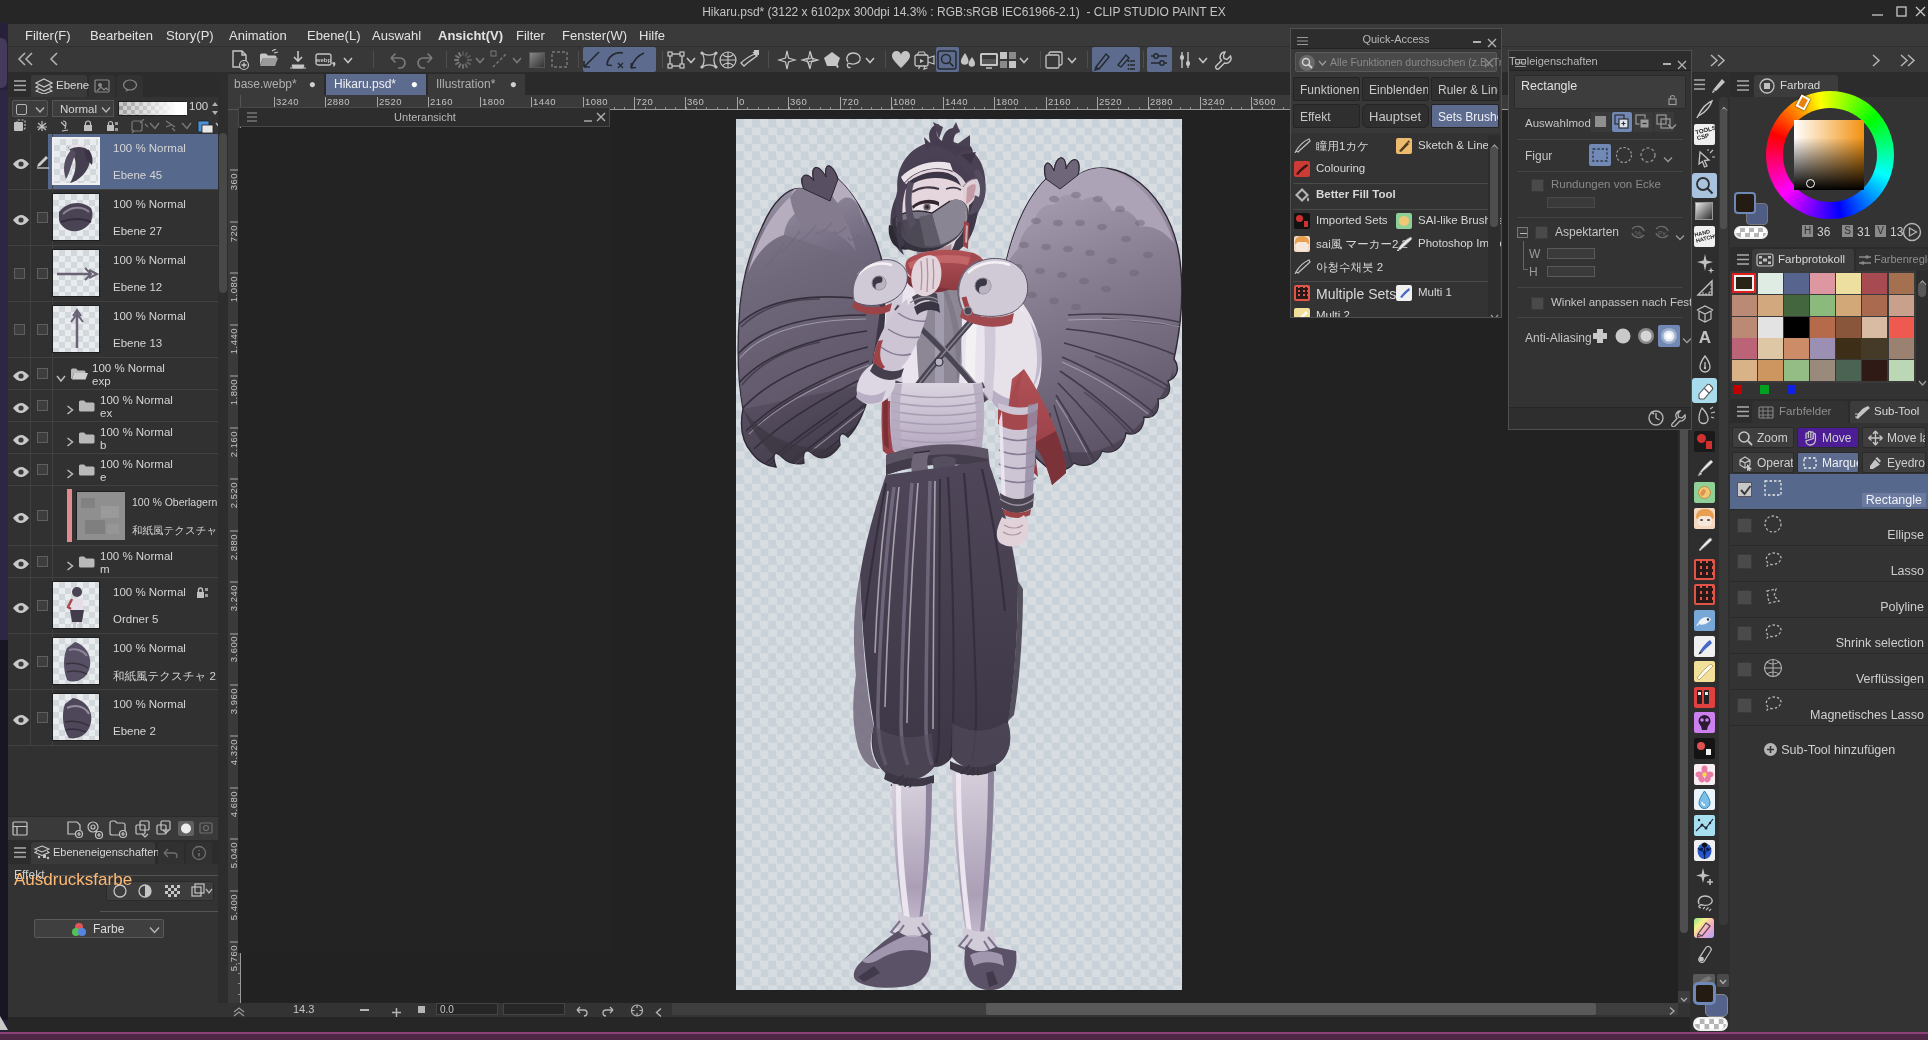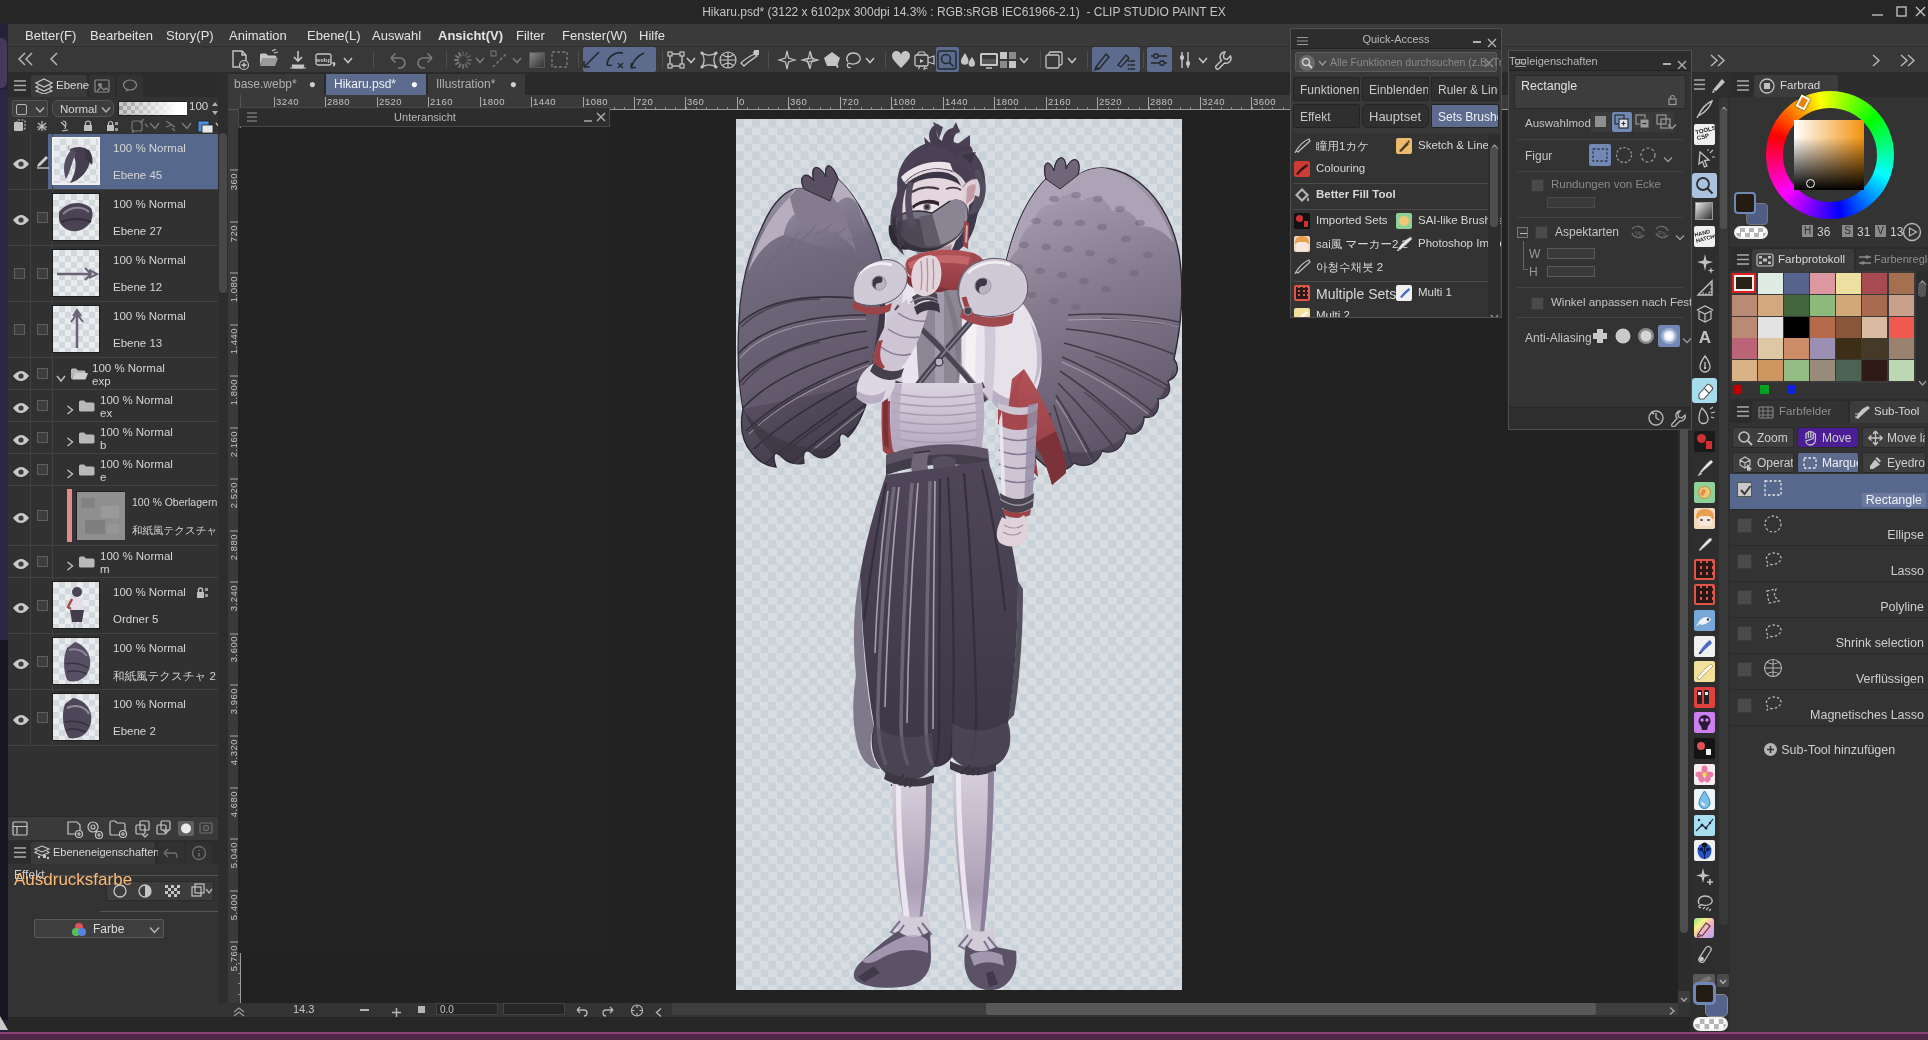--- a/index.html
+++ b/index.html
@@ -22,21 +22,21 @@
 <div class="abs" style="left:8px;top:0;width:1920px;height:24px;background:#262626;"></div>
 <div class="abs" style="left:0;top:0;width:1928px;height:24px;text-align:center;line-height:24px;font-size:12px;color:#c4c4c4;">Hikaru.psd* (3122 x 6102px 300dpi 14.3% : RGB:sRGB IEC61966-2.1)&nbsp; - CLIP STUDIO PAINT EX</div>
 <svg class="abs" style="left:1870px;top:0;" width="58" height="24" viewBox="0 0 58 24">
   <path d="M2 15 h11" stroke="#c8c8c8" stroke-width="1.3" fill="none"></path>
   <rect x="27" y="7" width="9" height="9" stroke="#c8c8c8" stroke-width="1.3" fill="none"></rect>
   <path d="M46 7 l9 9 M55 7 l-9 9" stroke="#c8c8c8" stroke-width="1.3" fill="none"></path>
 </svg>
 
 <div class="abs" style="left:8px;top:24px;width:1920px;height:23px;background:#3a3a3a;border-bottom:1px solid #303030;"></div>
 <div class="abs" style="left:8px;top:24px;height:23px;line-height:23px;font-size:13px;color:#e2e2e2;">
-  <span style="position:absolute;left:17px;">Better(F)</span>
+  <span style="position:absolute;left:17px;">Filter(F)</span>
   <span style="position:absolute;left:82px;">Bearbeiten</span>
   <span style="position:absolute;left:158px;">Story(P)</span>
   <span style="position:absolute;left:221px;">Animation</span>
   <span style="position:absolute;left:299px;">Ebene(L)</span>
   <span style="position:absolute;left:364px;">Auswahl</span>
   <span style="position:absolute;left:430px;font-weight:bold;">Ansicht(V)</span>
   <span style="position:absolute;left:508px;">Filter</span>
   <span style="position:absolute;left:554px;">Fenster(W)</span>
   <span style="position:absolute;left:631px;">Hilfe</span>
 </div>
@@ -271,21 +271,21 @@
         <path d="M5 10 l-1.5 3 l4 -2.5" fill="#8a8a8a"></path>
       </svg>
     </div>
 
   <div class="abs" style="left:4px;top:27px;width:36px;height:17px;background:#3d3d3d;border:1px solid #555;border-radius:2px;">
     <div class="abs" style="left:3px;top:2.5px;width:11px;height:11px;border:1.5px solid #b5b5b5;border-radius:2px;"></div>
     <svg class="abs" style="left:22px;top:5px;" width="10" height="8">
         <path d="M1 1.5 l4 4.5 l4 -4.5" fill="none" stroke="#b5b5b5" stroke-width="1.4"></path>
       </svg>
     </div>
-  <div class="abs" style="left:44px;top:27px;width:62px;height:17px;background:#3d3d3d;border:1px solid #555;border-radius:6px;">
+  <div class="abs" style="left:44px;top:27px;width:62px;height:17px;background:#3d3d3d;border:1px solid #555;border-radius:0;">
     <span style="position:absolute;left:7px;top:1.5px;font-size:11.5px;color:#d5d5d5;">Normal</span>
     <svg class="abs" style="left:48px;top:5px;" width="10" height="8">
         <path d="M1 1.5 l4 4.5 l4 -4.5" fill="none" stroke="#b5b5b5" stroke-width="1.4"></path>
       </svg>
     </div>
   <div class="abs" style="left:110px;top:28px;width:68px;height:15px;border:1px solid #1f1f1f;background:
       repeating-conic-gradient(#9a9a9a 0% 25%, #c8c8c8 0% 50%) 0 0/8px 8px;">
     <div class="abs" style="left:0;top:0;width:68px;height:13px;background:linear-gradient(to right, rgba(255,255,255,0) 0%, #fff 85%);"></div>
     </div>
   <div class="abs" style="left:181px;top:27px;font-size:11.5px;color:#d5d5d5;">100</div>

